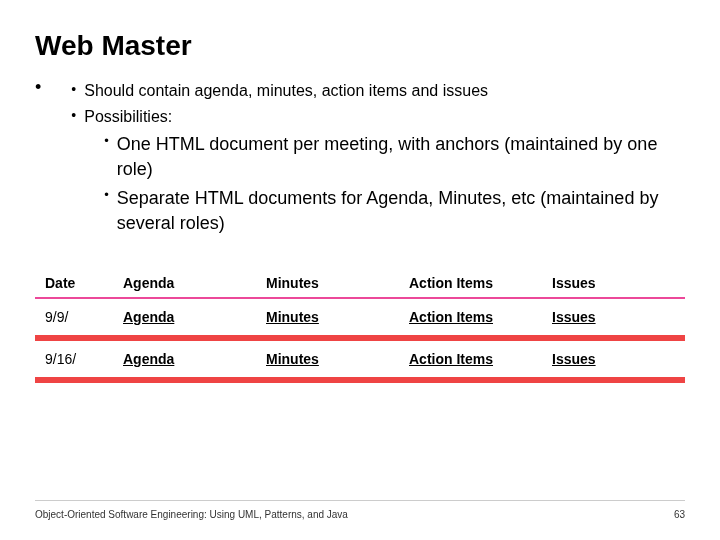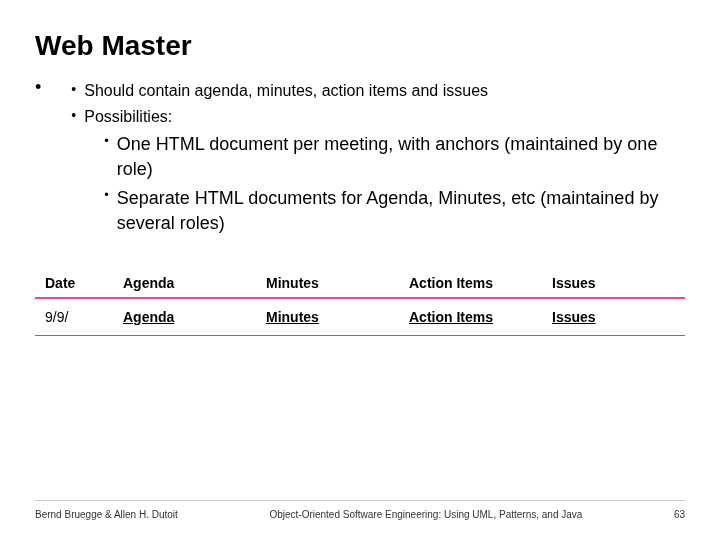--- a/index.html
+++ b/index.html
@@ -108,21 +108,21 @@
 
     thead tr th {
       font-size: 14px;
       font-weight: bold;
       text-align: left;
       padding: 6px 10px;
       border-bottom: 2px solid #ec4899;
     }
 
     tbody tr {
-      border-bottom: 1px solid #ef4444;
+      border-bottom: 6px solid #ef4444;
       margin-top: 10px;
     }
 
     tbody tr td {
       padding: 10px 10px;
       font-size: 14px;
       vertical-align: middle;
     }
 
     .link-text {
@@ -215,24 +215,30 @@
           </tr>
         </thead>
         <tbody>
           <tr>
             <td class="col-date">9/9/</td>
             <td class="col-agenda"><span class="link-text">Agenda</span></td>
             <td class="col-minutes"><span class="link-text">Minutes</span></td>
             <td class="col-action"><span class="link-text">Action Items</span></td>
             <td class="col-issues"><span class="link-text">Issues</span></td>
           </tr>
+          <tr>
+            <td class="col-date">9/16/</td>
+            <td class="col-agenda"><span class="link-text">Agenda</span></td>
+            <td class="col-minutes"><span class="link-text">Minutes</span></td>
+            <td class="col-action"><span class="link-text">Action Items</span></td>
+            <td class="col-issues"><span class="link-text">Issues</span></td>
+          </tr>
         </tbody>
       </table>
     </div>
 
   </div>
 
   <div class="footer">
-    <span class="footer-left">Bernd Bruegge &amp; Allen H. Dutoit</span>
     <span class="footer-center">Object-Oriented Software Engineering: Using UML, Patterns, and Java</span>
     <span class="footer-right">63</span>
   </div>
 </div>
 
 </body></html>

